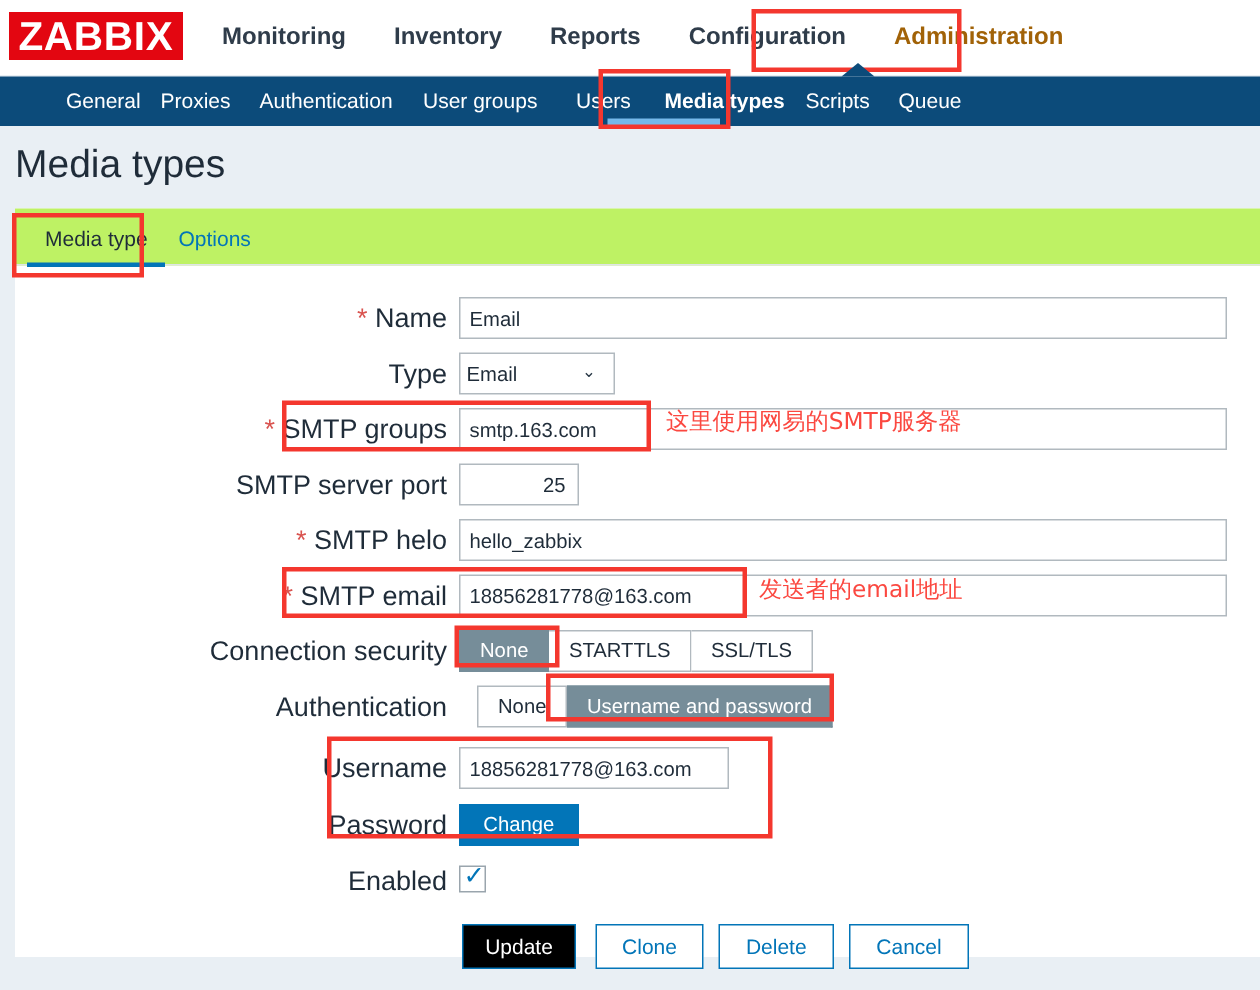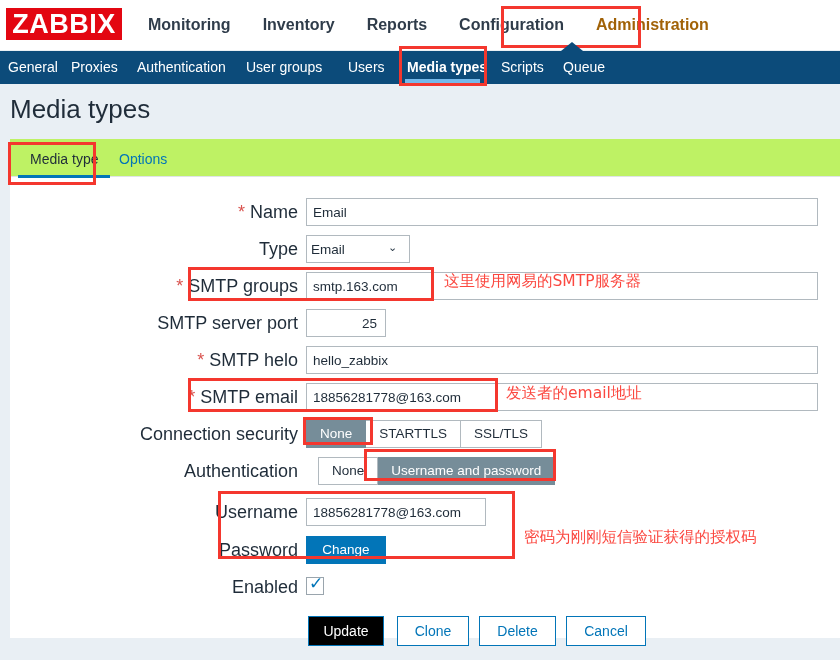--- a/index.html
+++ b/index.html
@@ -48,21 +48,21 @@
     border-bottom: 9px solid #0c4b7a;
   }
 
   
   .subnav {
     position: absolute; left: 0; top: 51px; width: 840px; height: 33px;
     background: #0c4b7a;
   }
   .subnav .si {
     position: absolute; top: 0; height: 33px; line-height: 33px;
-    font-size: 14px; color: #ffffff; white-space: nowrap; cursor: pointer;
+    font-size: 14px; color: #ffffff; white-space: nowrap; cursor: pointer; margin-left: 36px;
   }
   .subnav .si.sel { font-weight: bold; }
   .subnav .selbar {
     position: absolute; height: 5px; background: #76b9ea; bottom: 0;
   }
 
   
   .pagetitle {
     position: absolute; left: 10px; top: 94px;
     font-size: 26px; color: #1f2c39; font-weight: normal;
@@ -275,15 +275,14 @@
 
   <div class="hl" style="left:8px; top:142px; width:88px; height:43px;"></div>
   <div class="hl" style="left:188px; top:267px; width:246px; height:34px;"></div>
   <div class="hl" style="left:188px; top:378px; width:310px; height:34px;"></div>
   <div class="hl" style="left:303px; top:417px; width:70px; height:28px;"></div>
   <div class="hl" style="left:364px; top:449px; width:192px; height:32px;"></div>
   <div class="hl" style="left:218px; top:491px; width:297px; height:68px;"></div>
 
   <div class="anno" style="left:444px; top:271px;">这里使用网易的SMTP服务器</div>
   <div class="anno" style="left:506px; top:383px;">发送者的email地址</div>
-  <div class="anno" style="left:524px; top:527px;">密码为刚刚短信验证获得的授权码</div>
 
 </div>
 
 </body></html>

